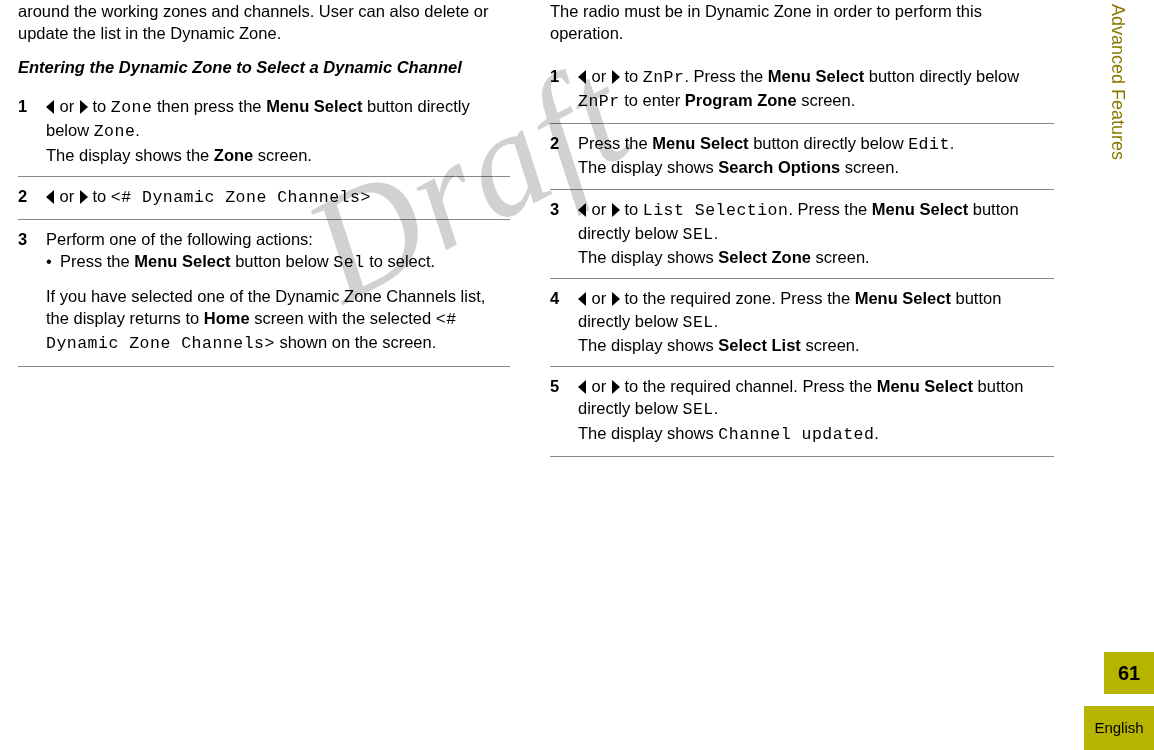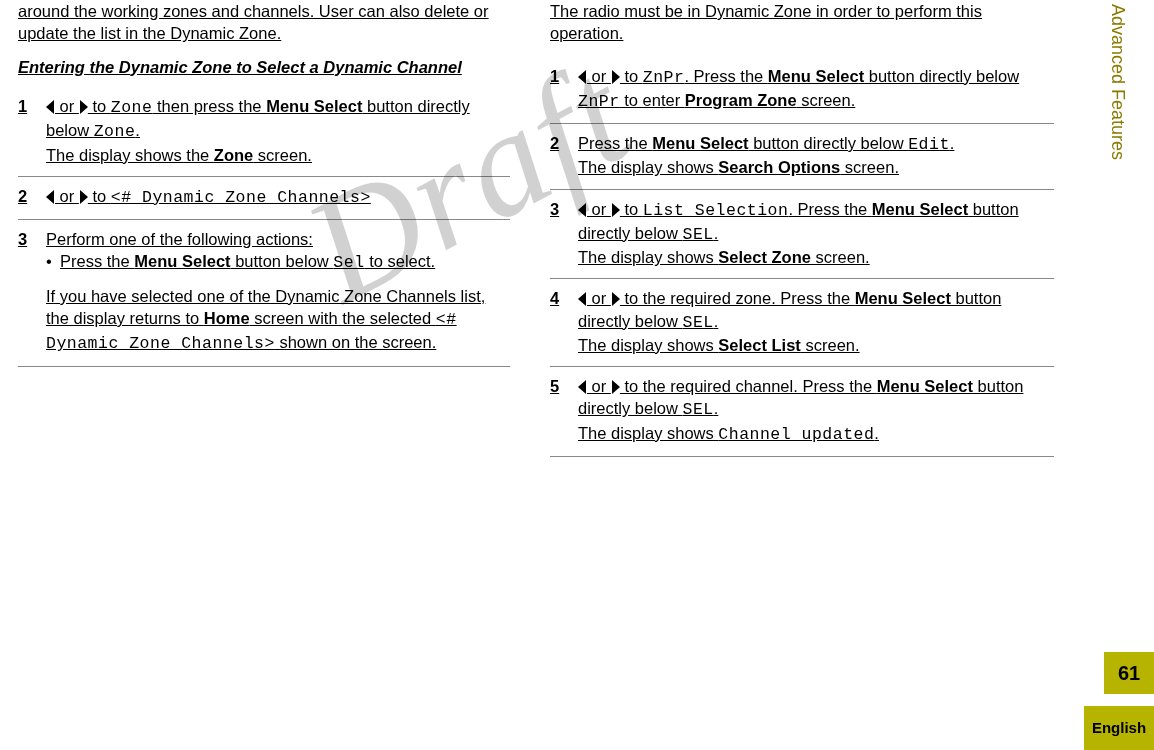--- a/index.html
+++ b/index.html
@@ -14,21 +14,20 @@
     background: #fff;
   }
   .page {
     display: flex;
     width: 1080px;
     padding: 0 18px;
   }
   .col {
     width: 50%;
     padding-right: 30px;
-    text-decoration: underline;
   }
   .col + .col { padding-left: 10px; padding-right: 8px; }
   .intro { margin-bottom: 12px; }
   .subhead {
     font-weight: bold;
     font-style: italic;
     margin-bottom: 10px;
     line-height: 1.25;
   }
   .step {
@@ -105,21 +104,20 @@
     right: 0;
     bottom: 0;
     width: 70px;
     height: 44px;
     background: #b7b400;
     color: #000;
     font-size: 15px;
     display: flex;
     align-items: center;
     justify-content: center;
-    font-weight: bold;
   }
   .watermark {
     position: absolute;
     left: 300px;
     top: 80px;
     font-size: 150px;
     color: rgba(0,0,0,0.18);
     font-style: italic;
     font-family: Georgia, serif;
     transform: rotate(-28deg);

